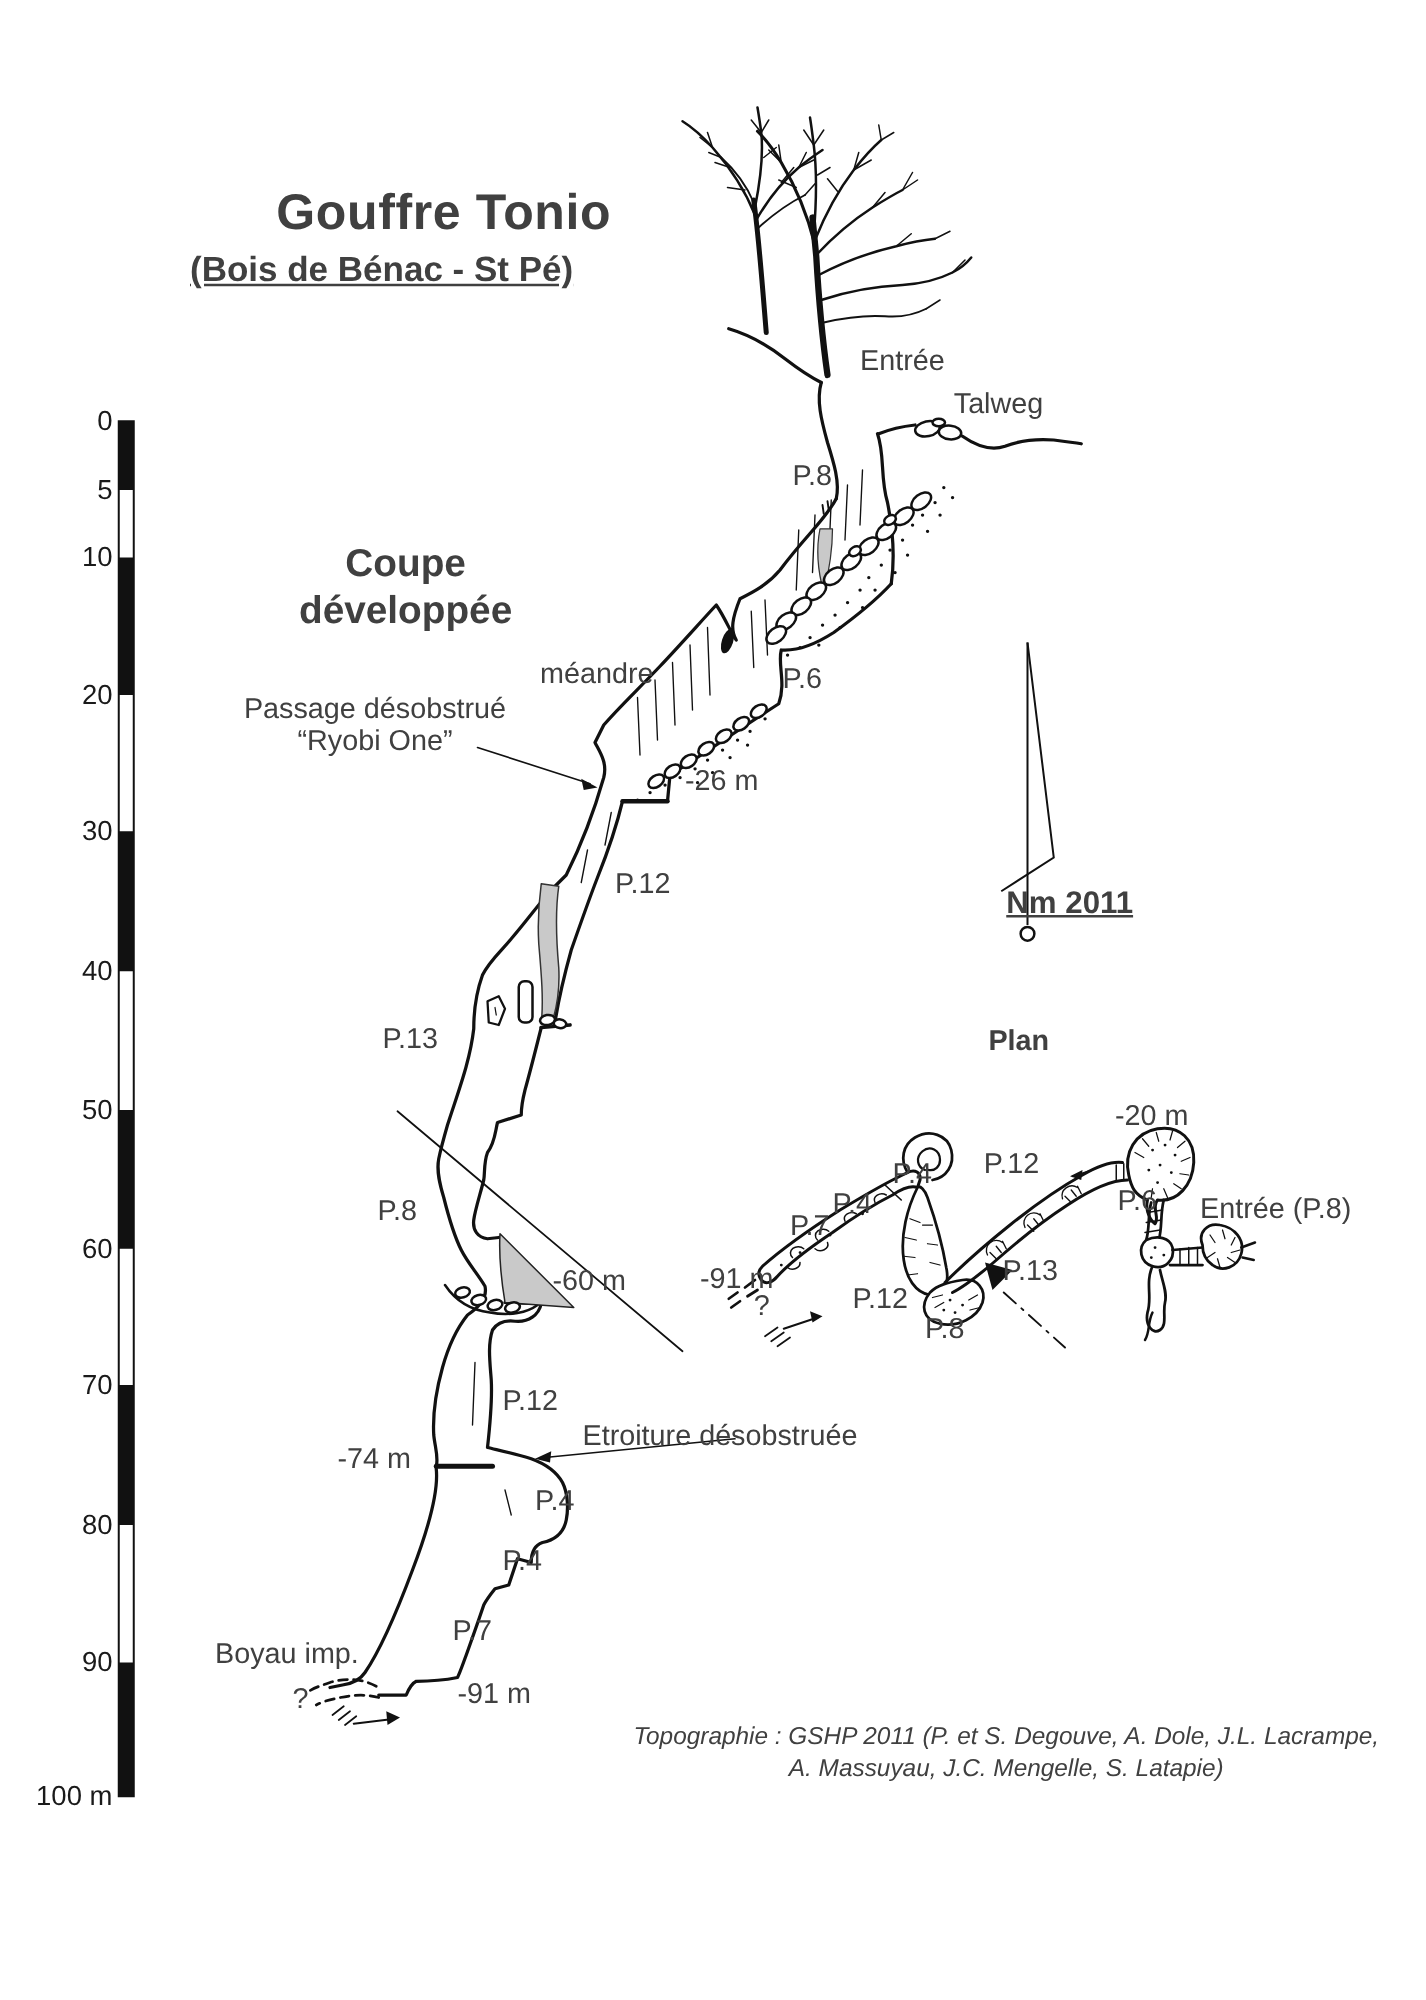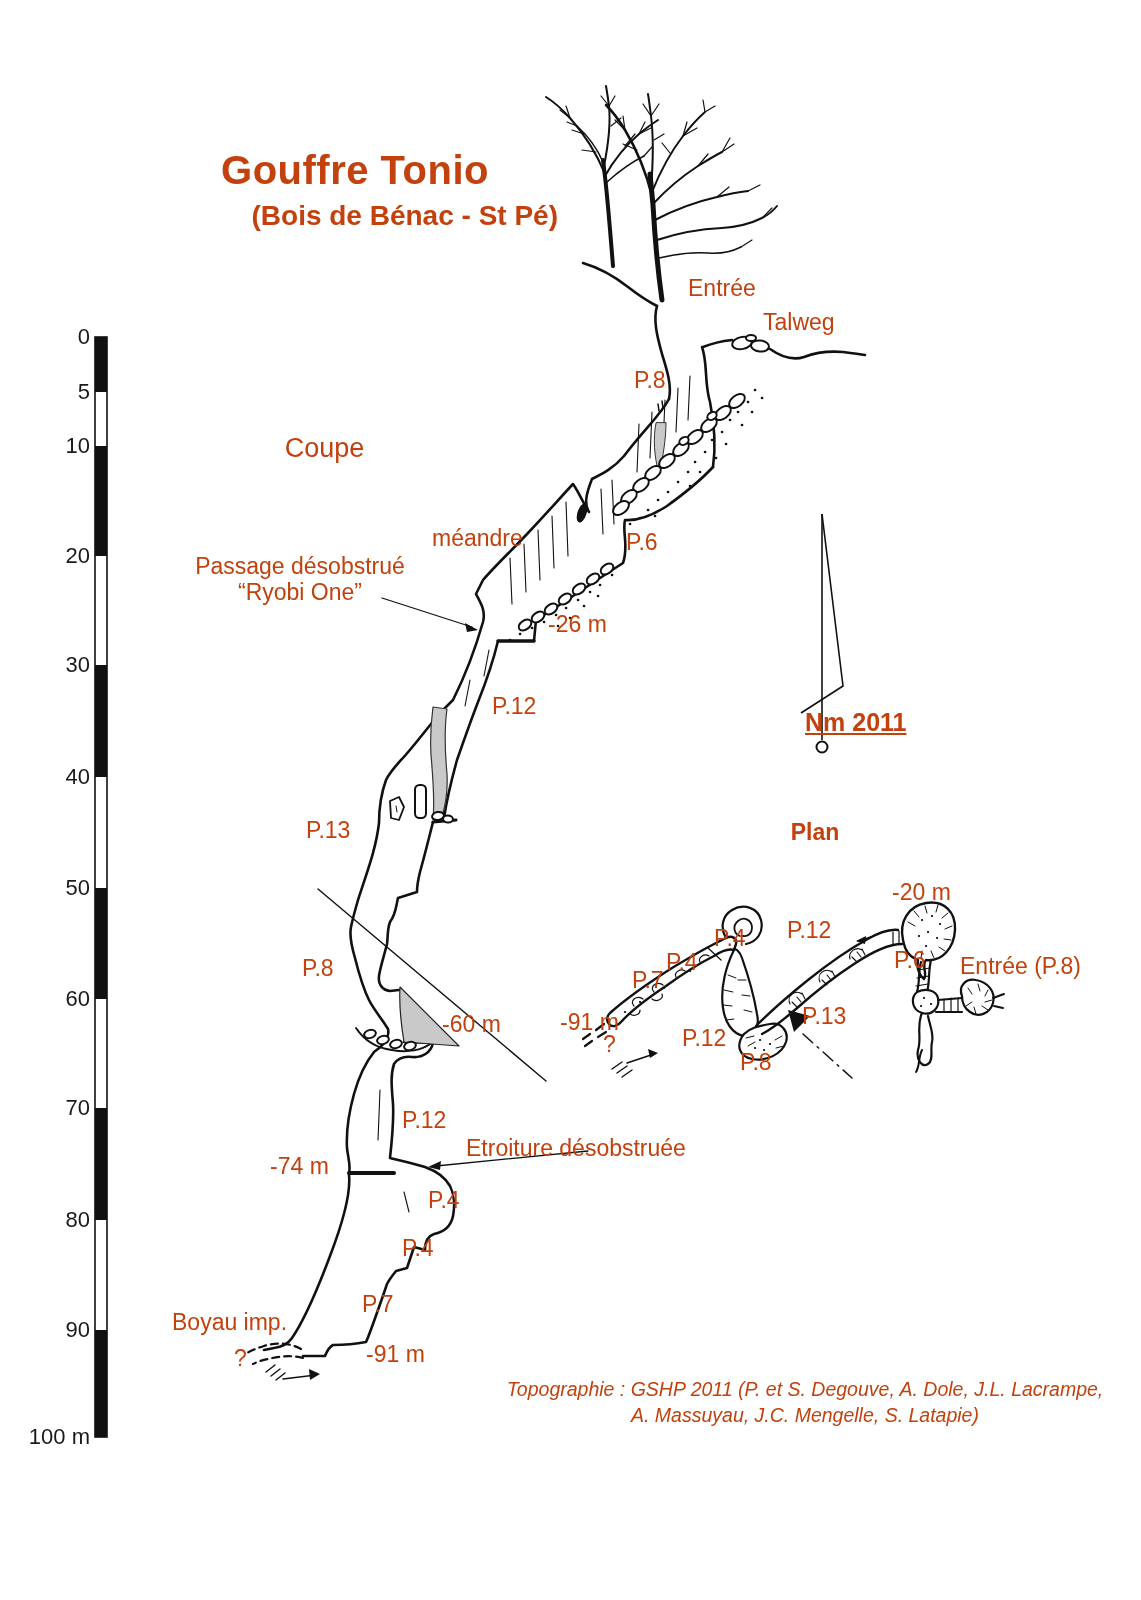--- a/index.html
+++ b/index.html
@@ -1,23 +1,23 @@
 <!DOCTYPE html>
 <html><head>
 <meta charset="utf-8">
 <style>
   html,body{margin:0;padding:0;background:#ffffff;}
   #page{position:relative;width:1141px;height:1600px;background:#fff;overflow:hidden;
         font-family:"Liberation Sans",sans-serif;color:#1a1a1a;}
   #art{position:absolute;left:0;top:0;}
-  .lbl{position:absolute;font-size:23px;line-height:1.12;white-space:nowrap;color:#c2410c;}
+  .lbl{position:absolute;font-size:23px;line-height:1.12;white-space:nowrap;color:#404040;}
   .center{text-align:center;white-space:normal;}
   .title1{font-size:40px;font-weight:bold;letter-spacing:.5px;}
   .title2{font-size:28px;font-weight:bold;}
-  .h-coupe{font-size:27px;font-weight:normal;line-height:1.2;}
+  .h-coupe{font-size:31px;font-weight:bold;line-height:1.2;}
   .h-plan{font-size:23px;font-weight:bold;}
   .nm{font-size:25px;font-weight:bold;}
   .tick{position:absolute;width:70px;text-align:right;font-size:22px;}
   .credit{font-style:italic;font-size:19.5px;line-height:1.35;}
 </style>
 </head>
 <body>
 
 <div id="page">
 
@@ -206,24 +206,25 @@
 
     <g>
       <path d="M627,1063 L654,1054" stroke-width="1.6"></path>
       <path d="M658,1053 L648,1049 L650,1058 Z" fill="#111" stroke="none"></path>
       <path d="M612,1069 l10,-7 M617,1073 l10,-7 M622,1077 l10,-7" stroke-width="1.4"></path>
     </g>
   </g>
 </svg>
 
   <div class="lbl title1" style="left:140px;top:148px;width:430px;text-align:center;">Gouffre Tonio</div>
-  <div class="lbl title2" style="left:128px;top:200px;width:430px;text-align:right;">(Bois de Bénac - St Pé)</div>
+  <div class="lbl title2" style="left:152px;top:200px;width:430px;text-align:left;text-decoration:underline;">(Bois de Bénac - St Pé)</div>
 
   <div class="lbl h-coupe" style="left:202px;top:432px;width:245px;text-align:center;">
     <div>Coupe</div>
+    <div>développée</div>
   </div>
 
   <div class="lbl" style="left:688px;top:276px;">Entrée</div>
   <div class="lbl" style="left:763px;top:310px;">Talweg</div>
   <div class="lbl" style="left:634px;top:368px;">P.8</div>
   <div class="lbl" style="left:432px;top:526px;">méandre</div>
   <div class="lbl center" style="left:175px;top:554px;width:250px;">
     <div>Passage désobstrué</div>
     <div>“Ryobi One”</div>
   </div>

